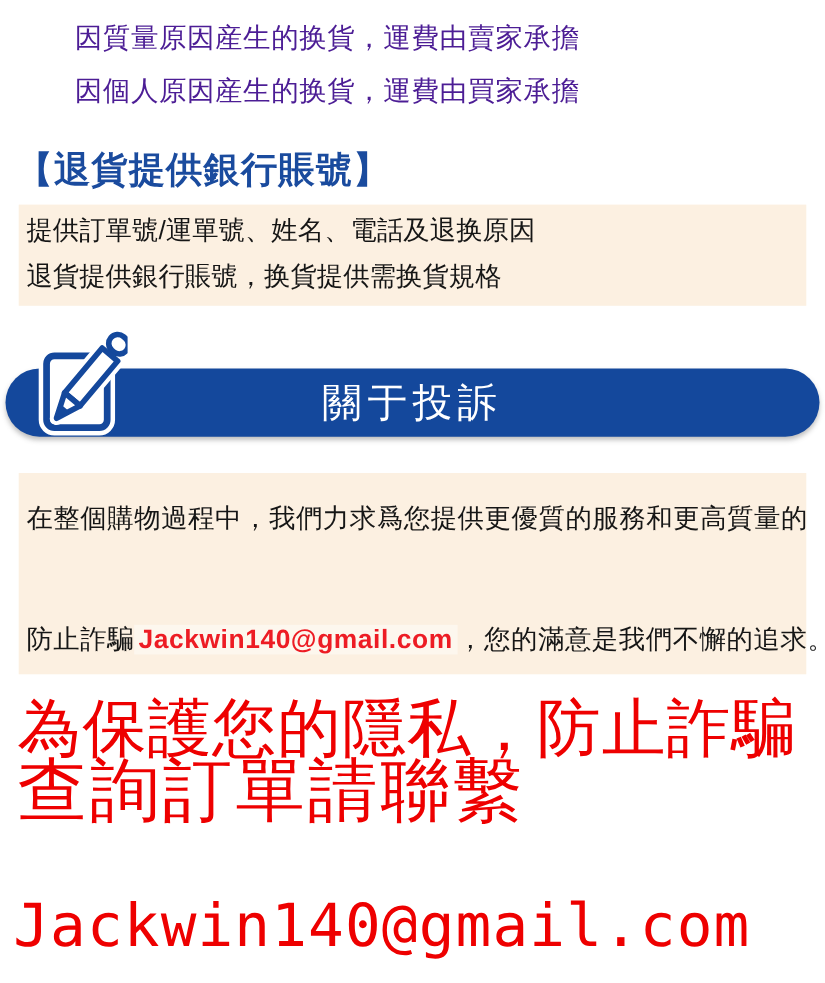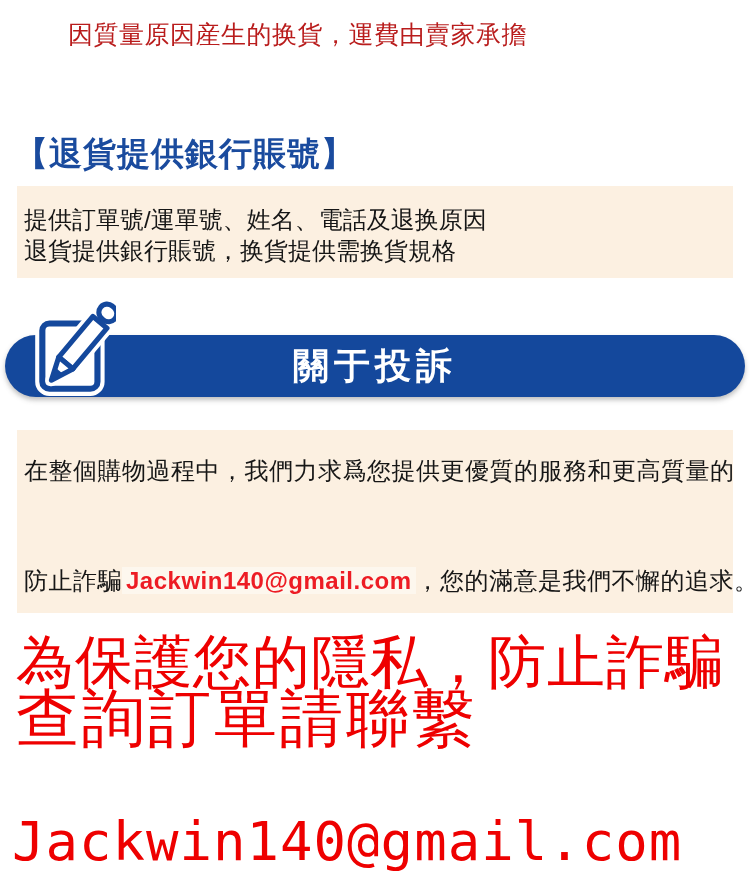--- a/index.html
+++ b/index.html
@@ -4,46 +4,46 @@
 <style>
   html,body { margin:0; padding:0; background:#ffffff; }
   .page {
     position:relative; width:750px; height:894px; background:#ffffff;
     font-family:"Liberation Sans","DejaVu Sans",sans-serif; overflow:hidden;
     color:#111;
   }
   .abs { position:absolute; white-space:nowrap; }
 
   
-  .note { left:68px; font-size:25px; color:#b91c1c; letter-spacing:0.5px; }
+  .note { left:68px; font-size:25px; color:#4c1d95; letter-spacing:0.5px; }
   .note.n1 { top:18px; }
   .note.n2 { top:66px; }
 
   
   .supp-heading {
     left:15px; top:132px; font-size:33px; font-weight:700; color:#1a4b9e;
     letter-spacing:1px;
   }
 
   
   .supp-box {
     left:17px; top:186px; width:716px; height:92px; background:#fcf0e1;
   }
   .supp-box .l { position:absolute; left:7px; font-size:24px; color:#161616; white-space:nowrap; }
-  .supp-box .l1 { top:18px; }
+  .supp-box .l1 { top:7px; }
   .supp-box .l2 { top:49px; }
 
   
   .banner {
     left:5px; top:335px; width:740px; height:62px; background:#14489c;
     border-radius:31px; box-shadow:0 3px 5px rgba(110,110,110,0.45);
   }
   .banner-title {
     position:absolute; left:0; top:0; width:100%; height:62px; line-height:62px;
-    text-align:center; color:#ffffff; font-size:36px; font-weight:700;
+    text-align:center; color:#ffffff; font-size:36px; font-weight:400;
     letter-spacing:5px; white-space:nowrap;
   }
   .edit-icon { left:34px; top:301px; width:82px; height:98px; }
   .edit-icon svg { display:block; width:100%; height:100%; }
 
   
   .complaint-box {
     left:17px; top:430px; width:716px; height:183px; background:#fcf0e1;
   }
   .complaint-line {
@@ -66,20 +66,21 @@
     left:12px; top:810px; font-size:54px; letter-spacing:1px;
     font-family:"DejaVu Sans Mono","Liberation Mono",monospace;
   }
 </style>
 </head>
 <body>
 
 <div class="page">
 
   <div class="abs note n1">因質量原因産生的换貨，運費由賣家承擔</div>
+  <div class="abs note n2">因個人原因産生的换貨，運費由買家承擔</div>
 
   <div class="abs supp-heading">【退貨提供銀行賬號】</div>
 
   <div class="abs supp-box">
     <div class="l l1">提供訂單號/運單號、姓名、電話及退换原因</div>
     <div class="l l2">退貨提供銀行賬號，换貨提供需换貨規格</div>
   </div>
 
   <div class="abs banner">
     <div class="banner-title">關于投訴</div>

